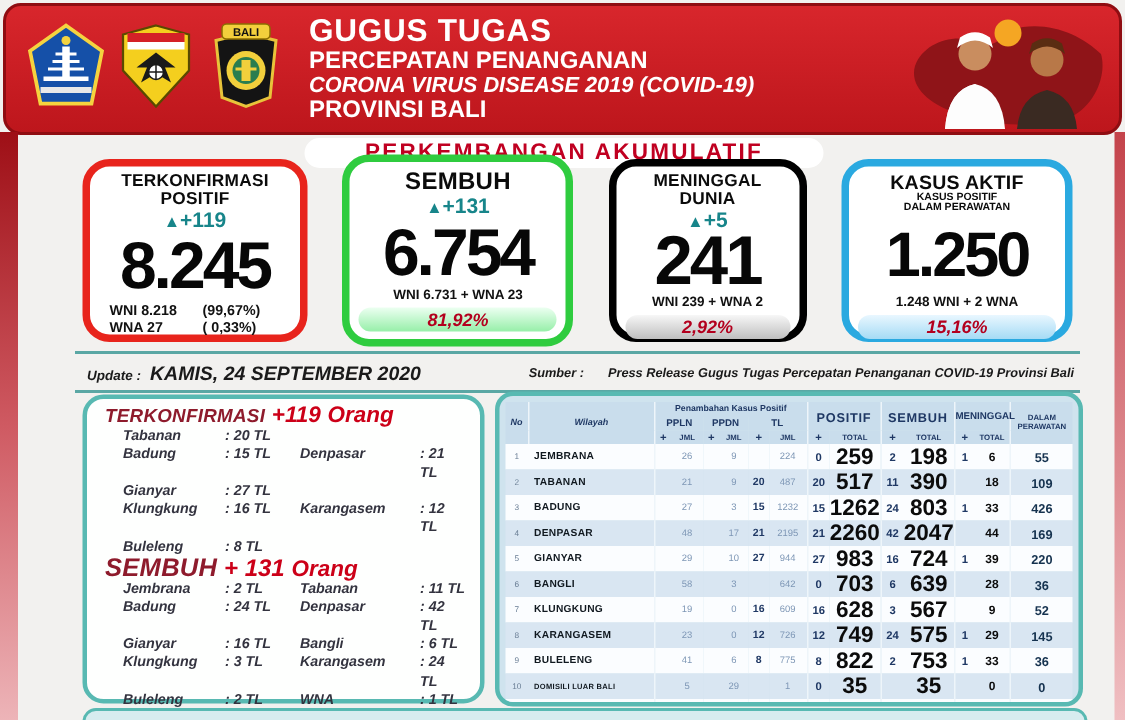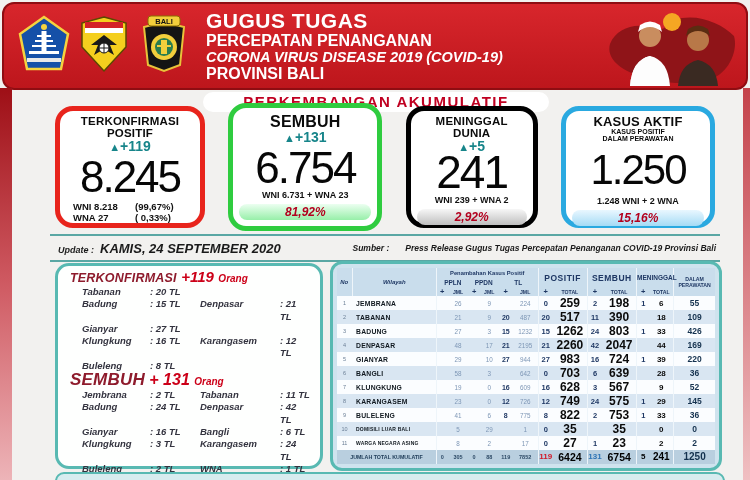--- a/index.html
+++ b/index.html
@@ -22,21 +22,21 @@
   
   .section-title{position:absolute;left:203px;top:92px;width:346px;height:20px;background:#fff;border-radius:10px;text-align:center;line-height:20px;color:#c00021;font-weight:900;font-size:15px;letter-spacing:1.5px;}
 
   
   .stats{position:absolute;left:55px;top:106px;width:660px;display:flex;justify-content:space-between;}
   .sbox{background:#fff;border-radius:18px;text-align:center;box-sizing:border-box;padding-top:5px;position:relative;}
   .sbox .btitle{font-weight:900;color:#0b0b0b;font-size:11.5px;line-height:11.5px;letter-spacing:.2px;}
   .sbox .bsub-title{font-weight:900;color:#0b0b0b;font-size:7px;line-height:7.5px;}
   .delta{font-weight:900;font-size:14px;color:#17858a;line-height:15px;}
   .delta .tri{font-size:11px;}
-  .bignum{font-weight:400;color:#070707;letter-spacing:-2px;line-height:1;}
+  .bignum{font-weight:700;color:#070707;letter-spacing:-2px;line-height:1;}
   .subline{font-weight:700;font-size:9px;color:#111;line-height:11px;}
   .wni-grid{display:grid;grid-template-columns:62px 52px;justify-content:center;font-weight:700;font-size:9.5px;color:#111;line-height:11px;text-align:left;margin-top:2px;}
   .pill{margin:3px 6px 0 6px;height:16px;line-height:16px;border-radius:8px;font-style:italic;font-weight:900;font-size:12px;color:#b3001e;}
   .box-positif{width:150px;height:122px;border:5px solid #e8241c;}
   .box-sembuh{width:154px;height:128px;border:5px solid #2fcc3f;margin-top:-3px;}
   .box-meninggal{width:132px;height:122px;border:5px solid #000000;}
   .box-aktif{width:154px;height:122px;border:5px solid #2aa9e0;}
   .pill-green{background:linear-gradient(#ecfff1,#97efa9);}
   .pill-silver{background:linear-gradient(#f7f7f7,#bfbfbf);}
   .pill-blue{background:linear-gradient(#e9f7ff,#a5dbf5);}
@@ -50,21 +50,21 @@
   .up-time{font-size:8.5px;font-weight:700;}
   .up-right{display:flex;align-items:baseline;gap:16px;margin-right:4px;}
   .up-src-label{font-size:8.5px;font-weight:700;}
   .up-src{font-size:8.5px;font-weight:900;}
 
   
   .breakdown{position:absolute;left:55px;top:263px;width:268px;height:206px;box-sizing:border-box;background:#fefffe;border:3px solid #58b9b2;border-radius:14px;padding:3px 10px 2px 12px;}
   .bd-head{line-height:15px;}
   .bd-title{color:#8e1b2c;font-weight:900;font-style:italic;font-size:12.5px;letter-spacing:.2px;}
   .bd-delta{color:#cc0018;font-weight:900;font-style:italic;font-size:15px;}
-  .bd-unit{color:#cc0018;font-weight:900;font-style:italic;font-size:10px;margin-top:29px;}
+  .bd-unit{color:#cc0018;font-weight:900;font-style:italic;font-size:15px;margin-top:29px;}
   .bd-section.s1 .bd-title{font-size:17px;}
   .bd-section.s1 .bd-delta{font-size:16px;}
   .bd-section.s2 .bd-title{font-size:14px;}
   .bd-grid{display:grid;grid-template-columns:68px 50px 80px auto;margin-left:12px;font-weight:700;font-style:italic;font-size:9.5px;color:#33333f;line-height:12.3px;}
 
   
   .tablewrap{position:absolute;left:330px;top:261px;width:392px;height:210px;box-sizing:border-box;background:#cfe3ee;border:3px solid #58b9b2;border-radius:12px;padding:4px;overflow:hidden;}
   table.t{border-collapse:collapse;width:100%;table-layout:fixed;}
   .t th{background:#c9ddec;color:#1f3864;font-weight:700;padding:0;}
   .t td{padding:0;text-align:center;height:13.8px;font-size:7px;color:#24425f;}
@@ -81,21 +81,21 @@
   .th-no,.th-wil{font-size:6px;font-style:italic;}
   .sep{border-right:1px solid #eef5fa;}
   .t tbody tr:nth-child(odd) td{background:#fbfdff;}
   .t tbody tr:nth-child(even) td{background:#d9e6f2;}
   .t td.c0{font-size:5.5px;color:#6a7e95;}
   .t td.c1{text-align:left;padding-left:4px;font-weight:900;color:#10181f;font-size:6.8px;letter-spacing:.2px;}
   .t tr.small td.c1{font-size:5px;}
   .t td.c3,.t td.c5,.t td.c7{color:#7d96b5;font-size:6.3px;}
   .t td.c2,.t td.c4,.t td.c6{font-weight:900;color:#1f3864;}
   .t td.c8,.t td.c10,.t td.c12{font-weight:900;color:#1f3864;font-size:7.5px;}
-  .t td.c9,.t td.c11{font-weight:900;color:#0b0b0b;font-size:12px;}
+  .t td.c9,.t td.c11{font-weight:900;color:#0b0b0b;font-size:15px;}
   .t td.c13{font-weight:900;font-size:8px;color:#0b0b0b;}
   .t td.c14{font-weight:900;font-size:8.5px;color:#15324f;}
   .t tfoot td{background:#b9cfdf !important;font-weight:900;}
   .t tfoot td.lbl{font-size:5.3px;color:#23405c;text-align:center;font-weight:900;}
   .t tfoot td.c2,.t tfoot td.c3,.t tfoot td.c4,.t tfoot td.c5,.t tfoot td.c6,.t tfoot td.c7{font-size:5.5px;color:#2d4a66;}
   .t tfoot td.c8{color:#d11a2a;font-size:8px;}
   .t tfoot td.c9{font-size:10.5px;color:#000;}
   .t tfoot td.c10{color:#2e74b5;font-size:8px;}
   .t tfoot td.c11{font-size:10.5px;color:#000;}
   .t tfoot td.c12{font-size:8px;color:#000;}

